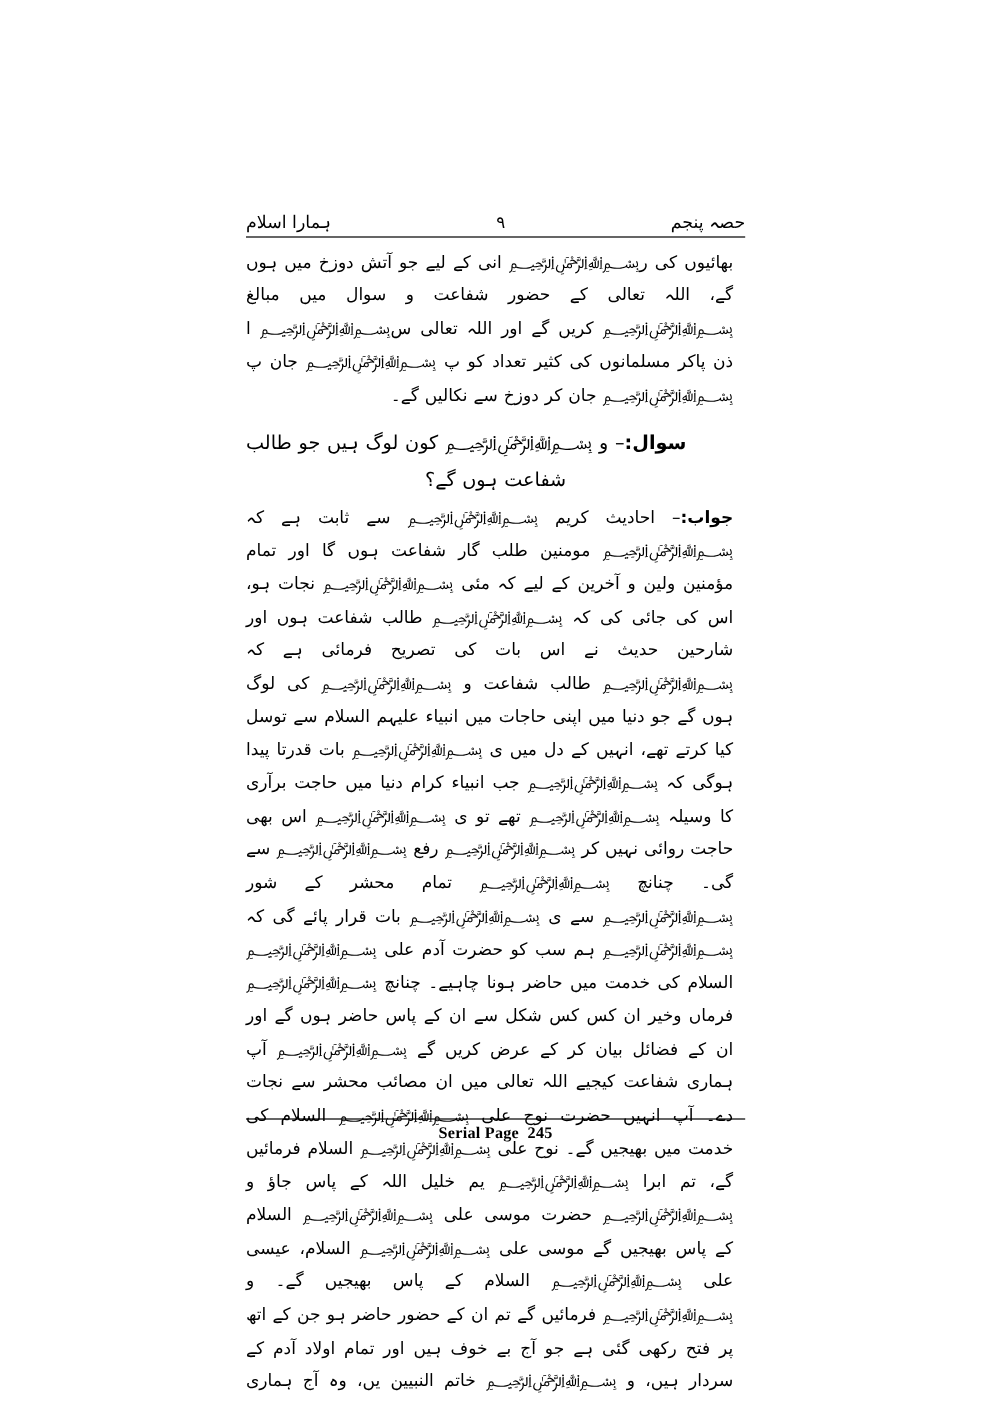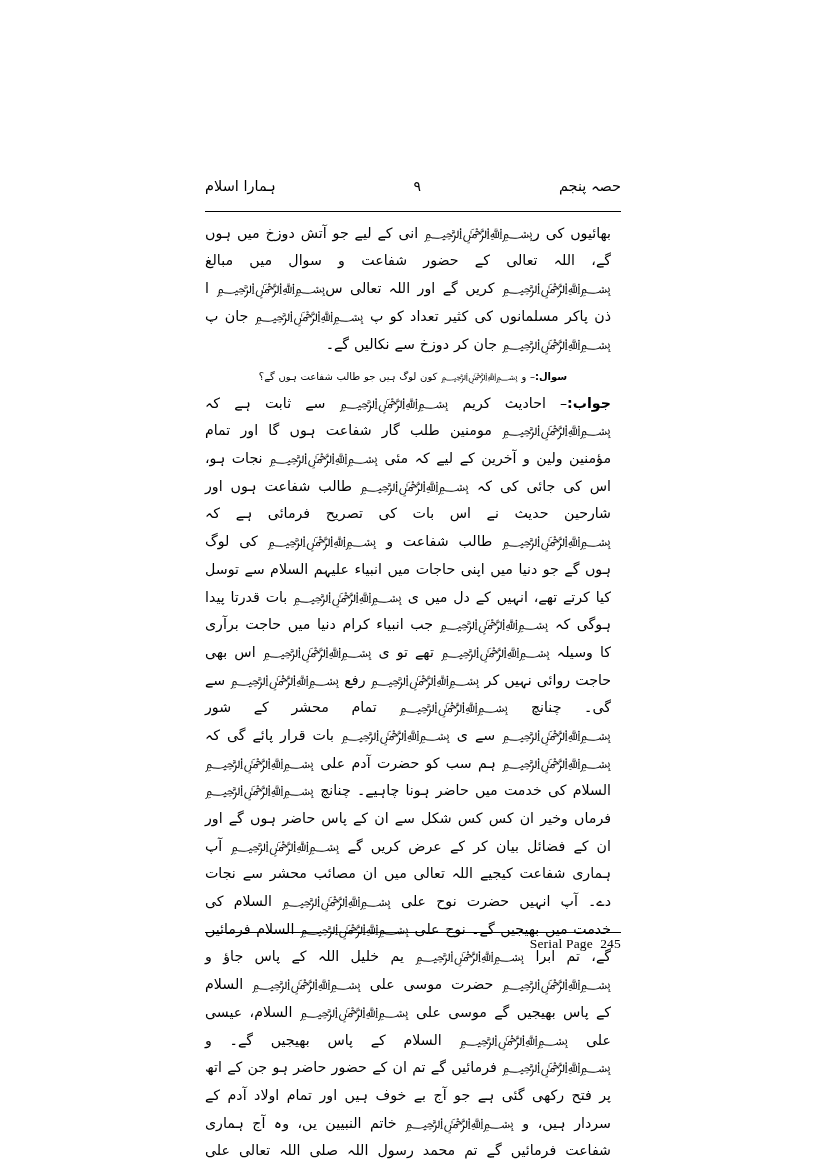--- a/index.html
+++ b/index.html
@@ -31,21 +31,21 @@
     height: 770px;
   }
   
   .header-row {
     display: flex;
     flex-direction: row-reverse;
     justify-content: space-between;
     align-items: flex-end;
     font-size: 15px;
     line-height: 1.2;
-    padding-bottom: 14px;
+    padding-bottom: 0;
   }
   .header-left, .header-right {
     font-family: "DejaVu Sans", sans-serif;
     font-size: 14.5px;
     white-space: nowrap;
   }
   .header-center {
     font-family: "DejaVu Sans", sans-serif;
     font-size: 14px;
     padding-bottom: 1px;
@@ -72,44 +72,44 @@
     text-align: justify;
     text-align-last: justify;
   }
   p.para.last-right {
     text-align-last: right;
   }
   p.q {
     margin: 9px 0 3px 0;
     padding: 0;
     direction: rtl;
-    text-align: center;
+    text-align: left;
     text-align-last: center;
-    font-size: 10px;
+    font-size: 16px;
   }
   .label {
     font-weight: bold;
   }
   .footer {
     position: absolute;
     left: 205px;
     top: 932px;
     width: 416px;
     direction: ltr;
   }
   .footer-rule {
     border-top: 1.2px solid #000;
     width: 100%;
   }
   .serial {
     font-family: "Liberation Serif", serif;
-    font-weight: normal;
+    font-weight: bold;
     font-size: 13.5px;
     padding-top: 3px;
-    text-align: right;
+    text-align: center;
     letter-spacing: 0.2px;
   }
 </style>
 </head>
 <body>
 
 <div class="page">
 
   <div class="content">
 

